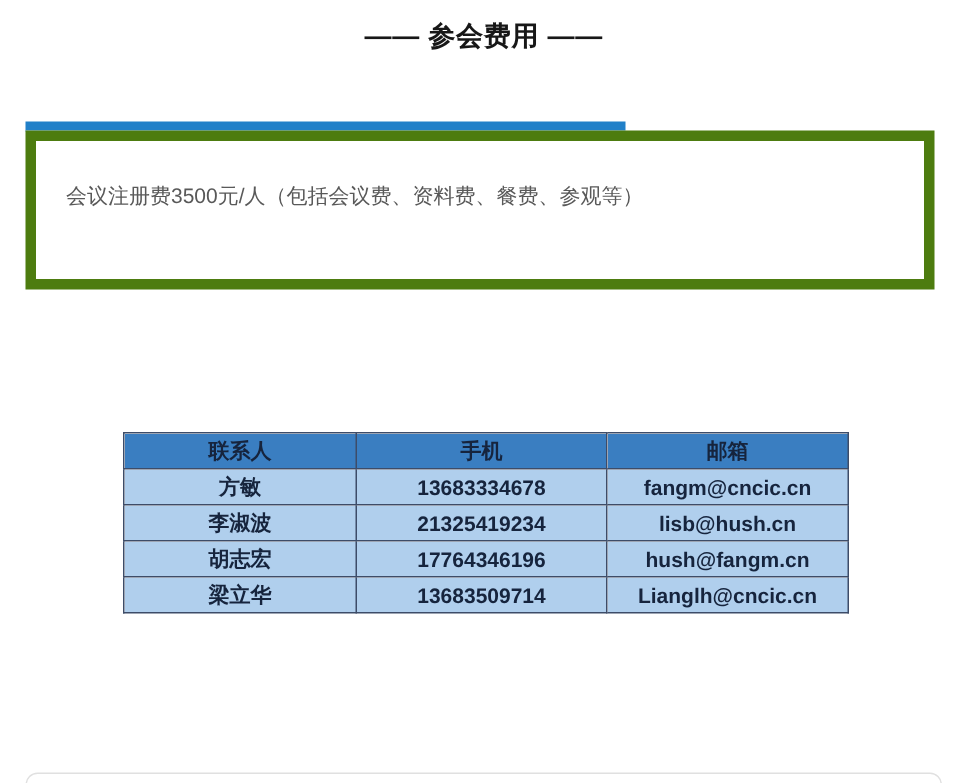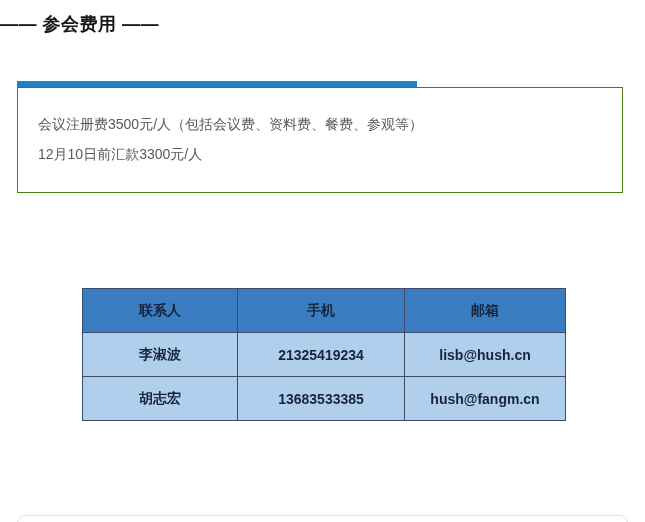--- a/index.html
+++ b/index.html
@@ -9,21 +9,21 @@
     background: #ffffff;
     overflow: hidden;
     font-family: "Liberation Sans", "DejaVu Sans", sans-serif;
   }
   .page { position: relative; width: 645px; height: 522px; background:#fff; }
 
   .section-title {
     position: absolute;
     left: 0; width: 645px;
     margin: 0;
-    text-align: left;
+    text-align: center;
     font-size: 18px;
     font-weight: bold;
     color: #171717;
     letter-spacing: 0.5px;
     white-space: nowrap;
   }
   .title-fees { top: 12px; }
   .title-contacts { top: 237px; }
 
   .accent-bar {
@@ -31,42 +31,42 @@
     left: 17px; top: 81px;
     width: 400px; height: 7px;
     background: var(--accent-blue, #2180c8);
   }
 
   .fee-card {
     position: absolute;
     left: 17px; top: 87px;
     width: 606px; height: 106px;
     background: #ffffff;
-    border: 1px solid #4d7c0f;
+    border: 7px solid #4d7c0f;
     padding: 27px 20px 0 20px;
   }
   .fee-line {
     margin: 0 0 11px 0;
     font-size: 14px;
     line-height: 19px;
     color: #595959;
   }
 
   .contacts-table {
     position: absolute;
     left: 82px; top: 288px;
     border-collapse: collapse;
     table-layout: fixed;
   }
   .contacts-table col.c1 { width: 155px; }
   .contacts-table col.c2 { width: 167px; }
   .contacts-table col.c3 { width: 161px; }
   .contacts-table th, .contacts-table td {
     border: 1px solid var(--table-border, #3d4c68);
-    height: 44px;
+    height: 24px;
     padding: 0 4px;
     text-align: center;
     vertical-align: middle;
     font-size: 14px;
     font-weight: bold;
     color: var(--table-text, #16243d);
     white-space: nowrap;
     overflow: hidden;
   }
   .contacts-table th { background: var(--table-header-bg, #3a7ec1); }
@@ -85,46 +85,55 @@
 <body>
 
 <div class="page">
 
   <h2 class="section-title title-fees">—— 参会费用 ——</h2>
 
   <div class="accent-bar"></div>
 
   <div class="fee-card">
     <p class="fee-line">会议注册费3500元/人（包括会议费、资料费、餐费、参观等）</p>
-    <p class="fee-line">12月10日前汇款3300元/人</p>
   </div>
 
 
   <table class="contacts-table">
     <colgroup>
       <col class="c1">
         <col class="c2">
         <col class="c3">
     </colgroup>
     <thead>
       <tr id="contacts-head">
           <th>联系人</th>
           <th>手机</th>
           <th>邮箱</th>
         </tr>
     </thead>
     <tbody id="contacts-body">
         <tr>
+          <td>方敏</td>
+          <td>13683334678</td>
+          <td>fangm@cncic.cn</td>
+        </tr>
+        <tr>
           <td>李淑波</td>
           <td>21325419234</td>
           <td>lisb@hush.cn</td>
         </tr>
         <tr>
           <td>胡志宏</td>
-          <td>13683533385</td>
+          <td>17764346196</td>
           <td>hush@fangm.cn</td>
+        </tr>
+        <tr>
+          <td>梁立华</td>
+          <td>13683509714</td>
+          <td>Lianglh@cncic.cn</td>
         </tr>
       </tbody>
   </table>
 
   <div class="next-card"></div>
 
 </div>
 
 </body></html>

